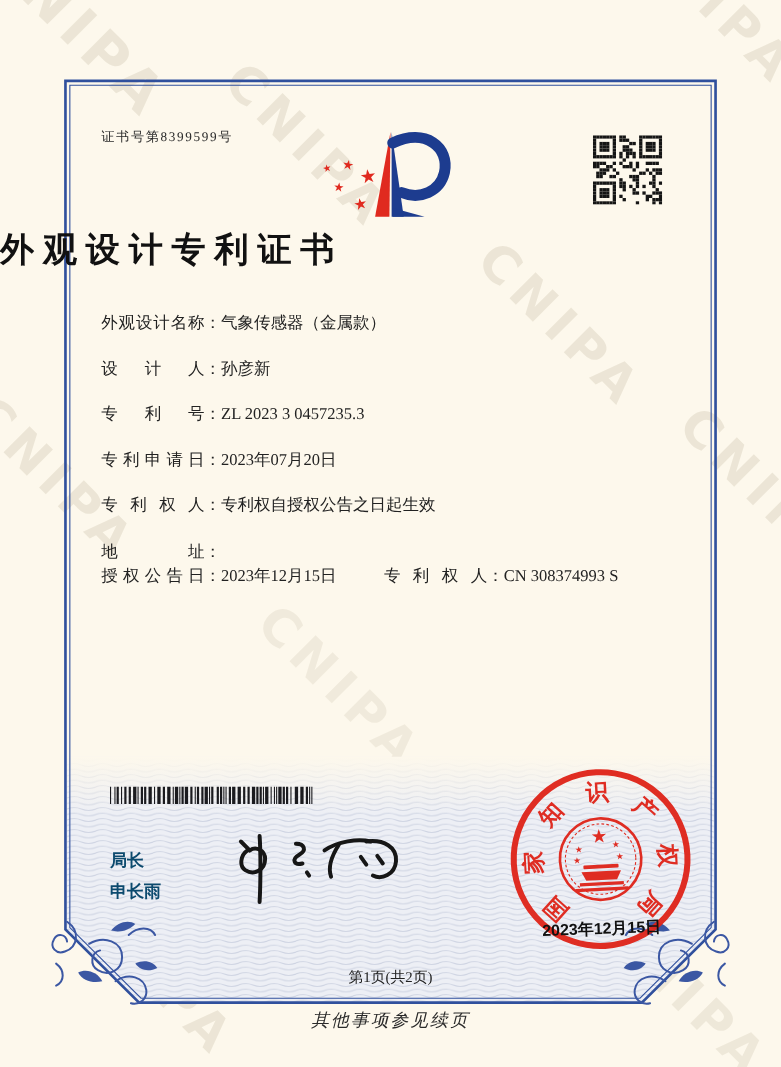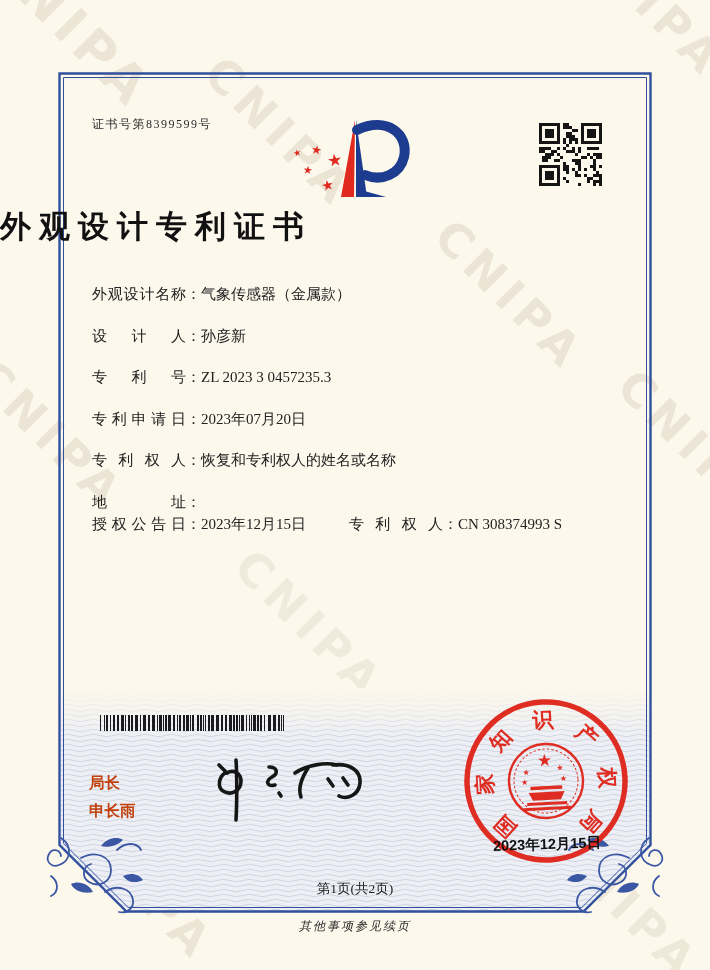--- a/index.html
+++ b/index.html
@@ -30,29 +30,29 @@
   .fvalue{flex:0 1 auto;}
   .addr .fvalue{max-width:432px;line-height:21px;}
   .addr{margin-bottom:2px;}
   .pair2{margin-left:43px;display:flex;}
   
   .paras{left:92px;top:563px;width:527px;z-index:5;font-size:14.5px;line-height:1.9;
          font-style:italic;color:#1f1f1f;}
   .paras p{margin:0 0 6px 0;text-indent:2em;}
   
   #barcode{left:100px;top:715px;z-index:5;}
-  .signatory{left:89px;top:769px;z-index:5;font-family:Liberation Sans, sans-serif;
-             font-size:15.5px;font-weight:600;color:#c2410c;line-height:28px;}
+  .signatory{left:100px;top:769px;z-index:5;font-family:Liberation Sans, sans-serif;
+             font-size:15.5px;font-weight:600;color:#0c4a6e;line-height:28px;}
   #signature{left:195px;top:743px;z-index:6;}
   #seal{left:457px;top:694px;z-index:6;opacity:.95;}
   .sealdate{left:487px;top:835px;width:120px;z-index:7;text-align:center;
             font-family:"Liberation Sans","DejaVu Sans",sans-serif;font-size:14.5px;font-weight:700;
             color:#111;transform:rotate(-2deg);}
   .pagefooter{left:61px;top:880px;width:588px;z-index:5;text-align:center;font-size:13.5px;color:#222;}
-  .contnote{left:0;top:918px;width:710px;z-index:5;text-align:center;font-size:12px;
+  .contnote{left:0;top:918px;width:710px;z-index:5;text-align:center;font-size:16px;
             font-style:italic;letter-spacing:2px;color:#2a2a2a;}
 </style>
 </head>
 <body>
 
 <div class="page">
 
   <span class="wm" style="left:-35px;top:-5px;font-size:52px">CNIPA</span>
   <span class="wm" style="left:185px;top:105px">CNIPA</span>
   <span class="wm" style="left:555px;top:-25px">CNIPA</span>
@@ -337,21 +337,21 @@
       <span class="fvalue">ZL 2023 3 0457235.3</span>
     </div>
     <div class="frow">
       <span class="flabel">专利申请日</span>
         <span class="fcolon">：</span>
       <span class="fvalue">2023年07月20日</span>
     </div>
     <div class="frow">
       <span class="flabel">专利权人</span>
         <span class="fcolon">：</span>
-      <span class="fvalue">恢复和专利权人的姓名或名称</span>
+      <span class="fvalue">专利权自授权公告之日起生效</span>
     </div>
     <div class="frow addr">
       <span class="flabel">地址</span>
         <span class="fcolon">：</span>
     </div>
     <div class="frow">
       <span class="flabel">授权公告日</span>
         <span class="fcolon">：</span>
       <span class="fvalue">2023年12月15日</span>
       <span class="pair2">

